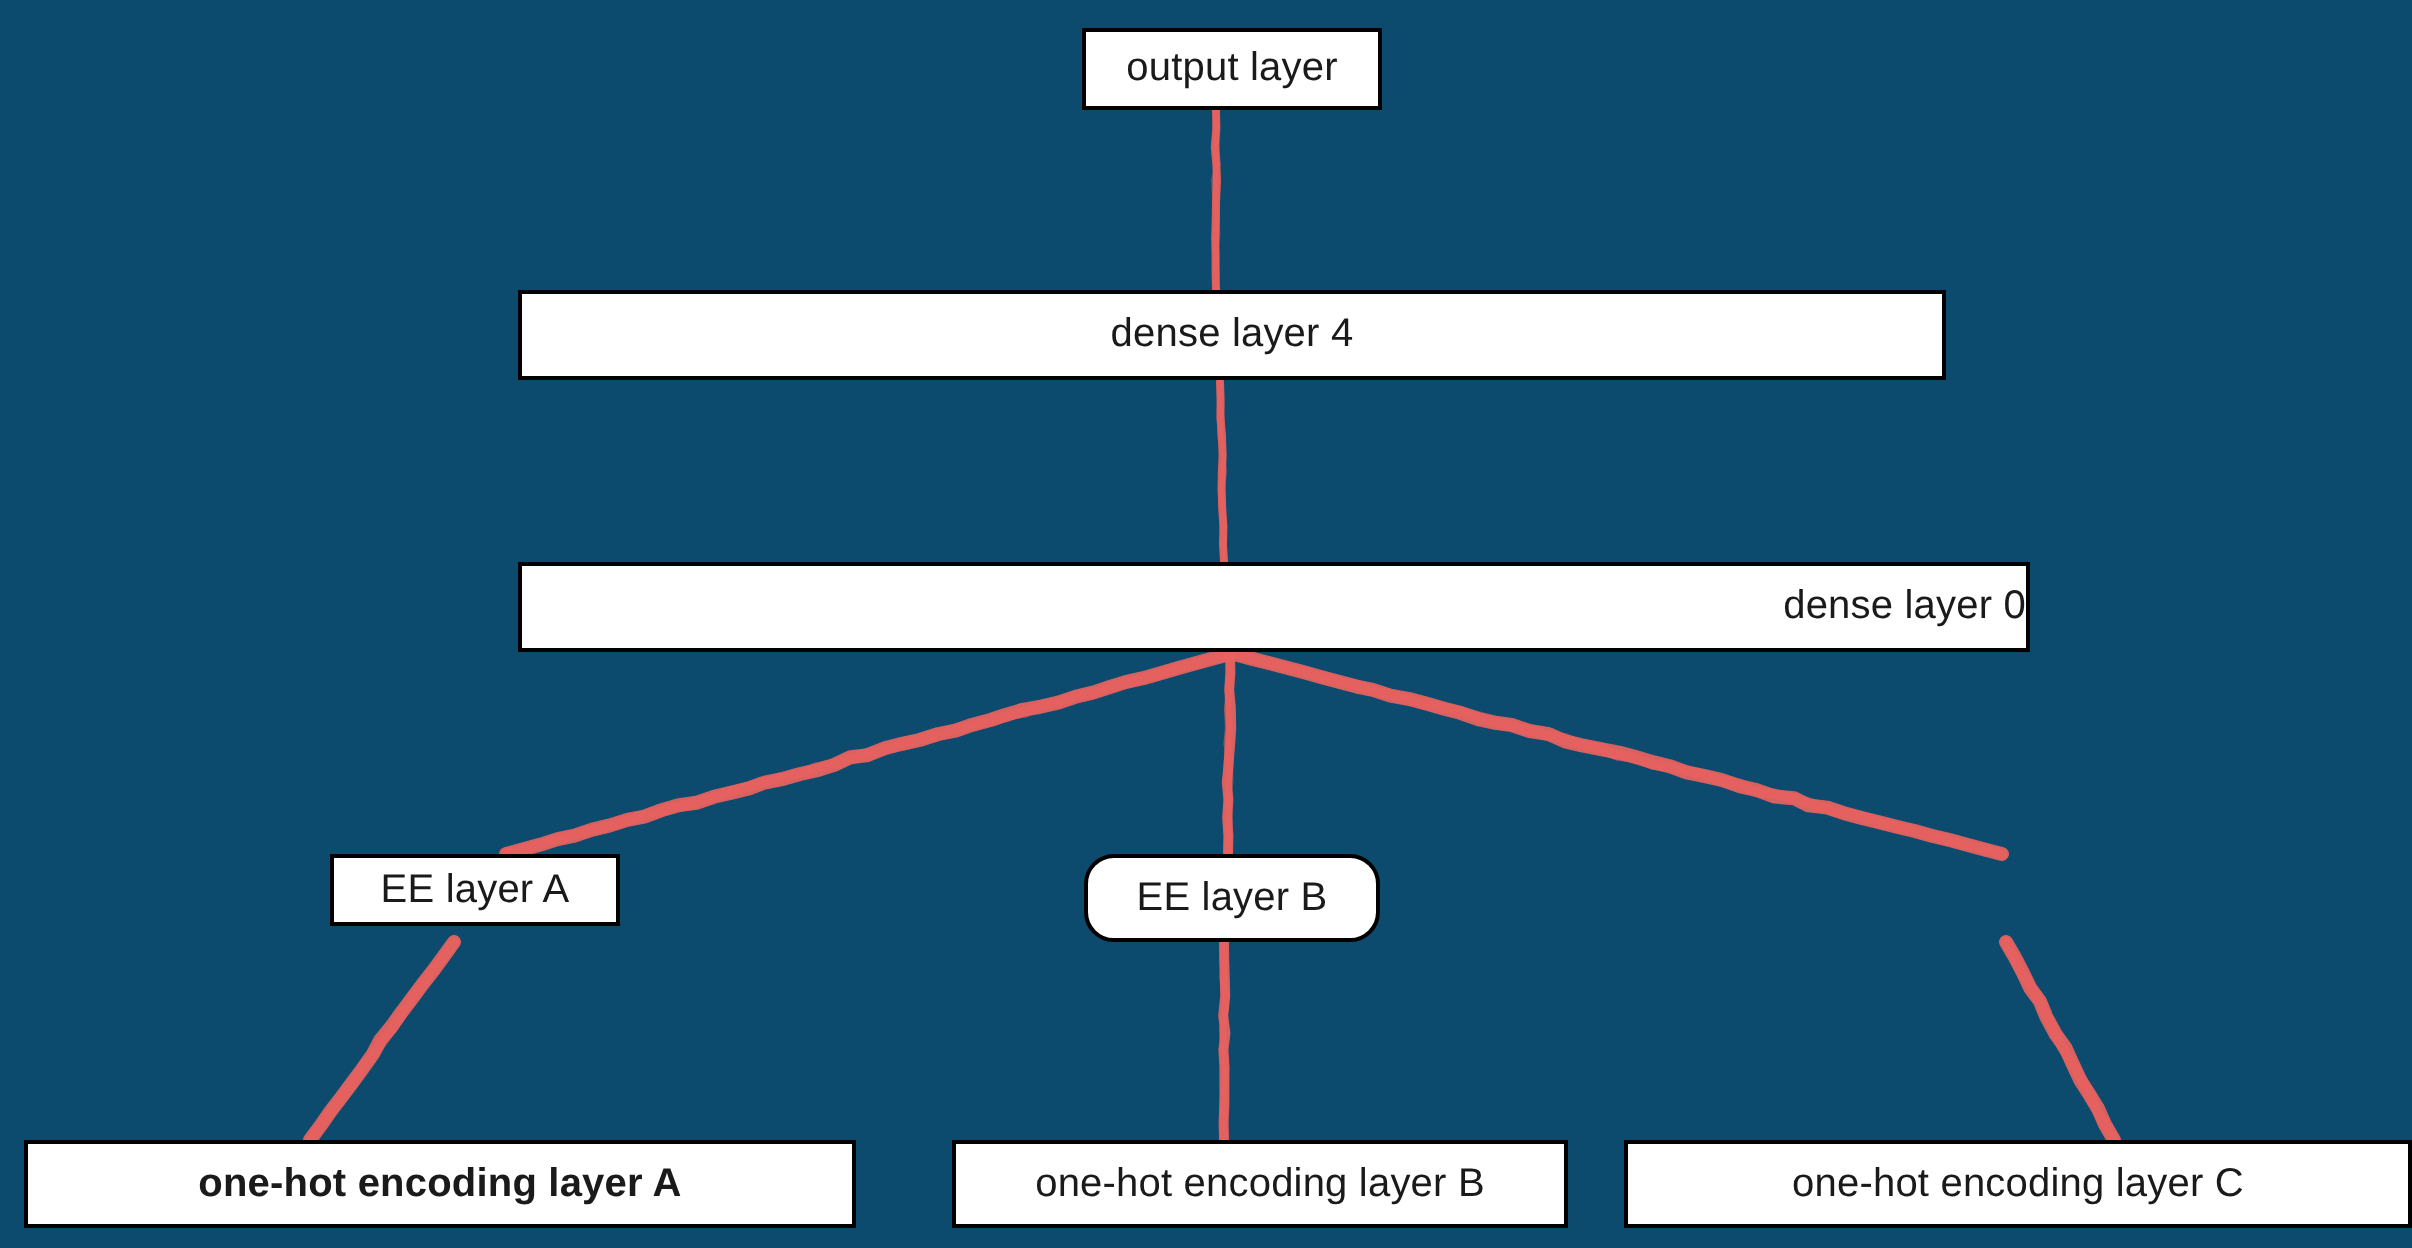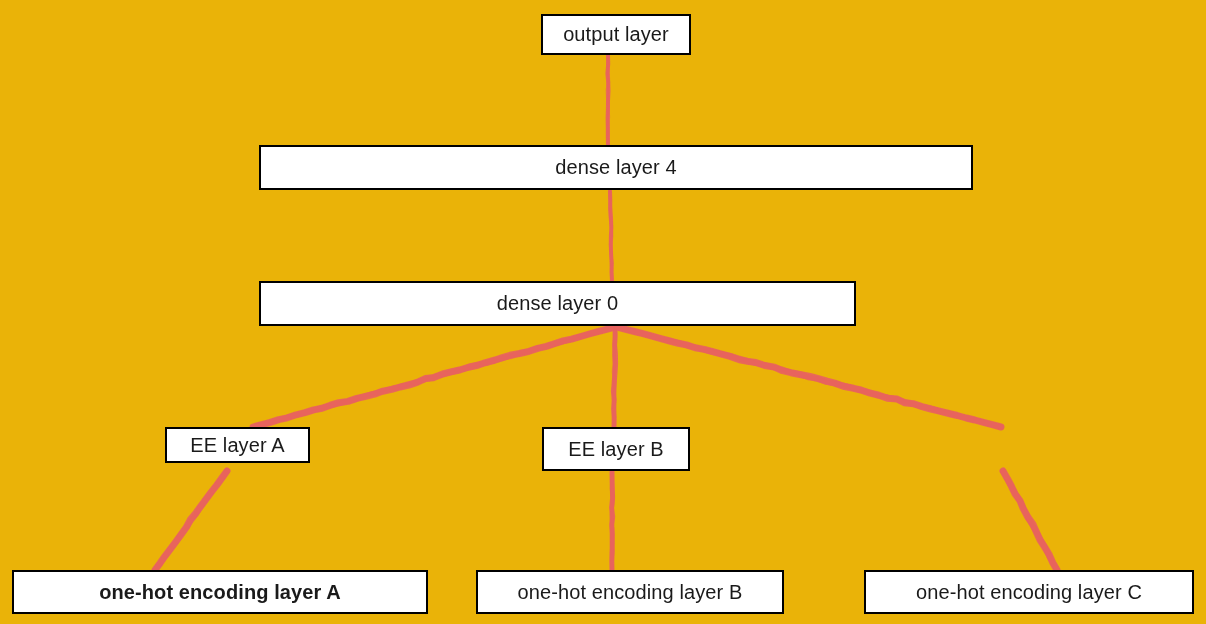--- a/index.html
+++ b/index.html
@@ -8,21 +8,21 @@
     padding: 0;
     background: #ffffff;
   }
   body {
     font-family: "Liberation Sans", sans-serif;
   }
   #diagram-root {
     position: relative;
     width: 1206px;
     height: 624px;
-    background: #eab308;
+    background: #0c4a6e;
     overflow: hidden;
   }
   #edge-layer {
     position: absolute;
     left: 0;
     top: 0;
     width: 1206px;
     height: 624px;
     pointer-events: none;
   }
@@ -95,38 +95,38 @@
     </svg>
 
   <div class="node-box" id="node-output-layer" style="left: 541px; top: 14px; width: 150px; height: 41px; border-color: rgb(0, 0, 0); background: rgb(255, 255, 255); color: rgb(26, 26, 26);">
     <span class="node-label">output layer</span>
   </div>
 
   <div class="node-box" id="node-dense-layer-1" style="left: 259px; top: 145px; width: 714px; height: 45px; border-color: rgb(0, 0, 0); background: rgb(255, 255, 255); color: rgb(26, 26, 26);">
     <span class="node-label">dense layer 4</span>
   </div>
 
-  <div class="node-box" id="node-dense-layer-0" style="left: 259px; top: 281px; width: 597px; height: 45px; border-color: rgb(0, 0, 0); background: rgb(255, 255, 255); color: rgb(26, 26, 26);">
+  <div class="node-box" id="node-dense-layer-0" style="left: 259px; top: 281px; width: 756px; height: 45px; border-color: rgb(0, 0, 0); background: rgb(255, 255, 255); color: rgb(26, 26, 26); justify-content: flex-end;">
     <span class="node-label">dense layer 0</span>
   </div>
 
   <div class="node-box" id="node-ee-layer-a" style="left: 165px; top: 427px; width: 145px; height: 36px; border-color: rgb(0, 0, 0); background: rgb(255, 255, 255); color: rgb(26, 26, 26);">
     <span class="node-label">EE layer A</span>
   </div>
 
-  <div class="node-box" id="node-ee-layer-b" style="left: 542px; top: 427px; width: 148px; height: 44px; border-color: rgb(0, 0, 0); background: rgb(255, 255, 255); color: rgb(26, 26, 26);">
+  <div class="node-box" id="node-ee-layer-b" style="left: 542px; top: 427px; width: 148px; height: 44px; border-color: rgb(0, 0, 0); background: rgb(255, 255, 255); color: rgb(26, 26, 26); border-radius: 15px;">
     <span class="node-label">EE layer B</span>
   </div>
 
 
   <div class="node-box" id="node-one-hot-encoding-layer-a" style="left: 12px; top: 570px; width: 416px; height: 44px; border-color: rgb(0, 0, 0); background: rgb(255, 255, 255); color: rgb(26, 26, 26); font-weight: bold;">
     <span class="node-label">one-hot encoding layer A</span>
   </div>
 
   <div class="node-box" id="node-one-hot-encoding-layer-b" style="left: 476px; top: 570px; width: 308px; height: 44px; border-color: rgb(0, 0, 0); background: rgb(255, 255, 255); color: rgb(26, 26, 26);">
     <span class="node-label">one-hot encoding layer B</span>
   </div>
 
-  <div class="node-box" id="node-one-hot-encoding-layer-c" style="left: 864px; top: 570px; width: 330px; height: 44px; border-color: rgb(0, 0, 0); background: rgb(255, 255, 255); color: rgb(26, 26, 26);">
+  <div class="node-box" id="node-one-hot-encoding-layer-c" style="left: 812px; top: 570px; width: 394px; height: 44px; border-color: rgb(0, 0, 0); background: rgb(255, 255, 255); color: rgb(26, 26, 26);">
     <span class="node-label">one-hot encoding layer C</span>
   </div>
 
 </div>
 
 </body></html>

